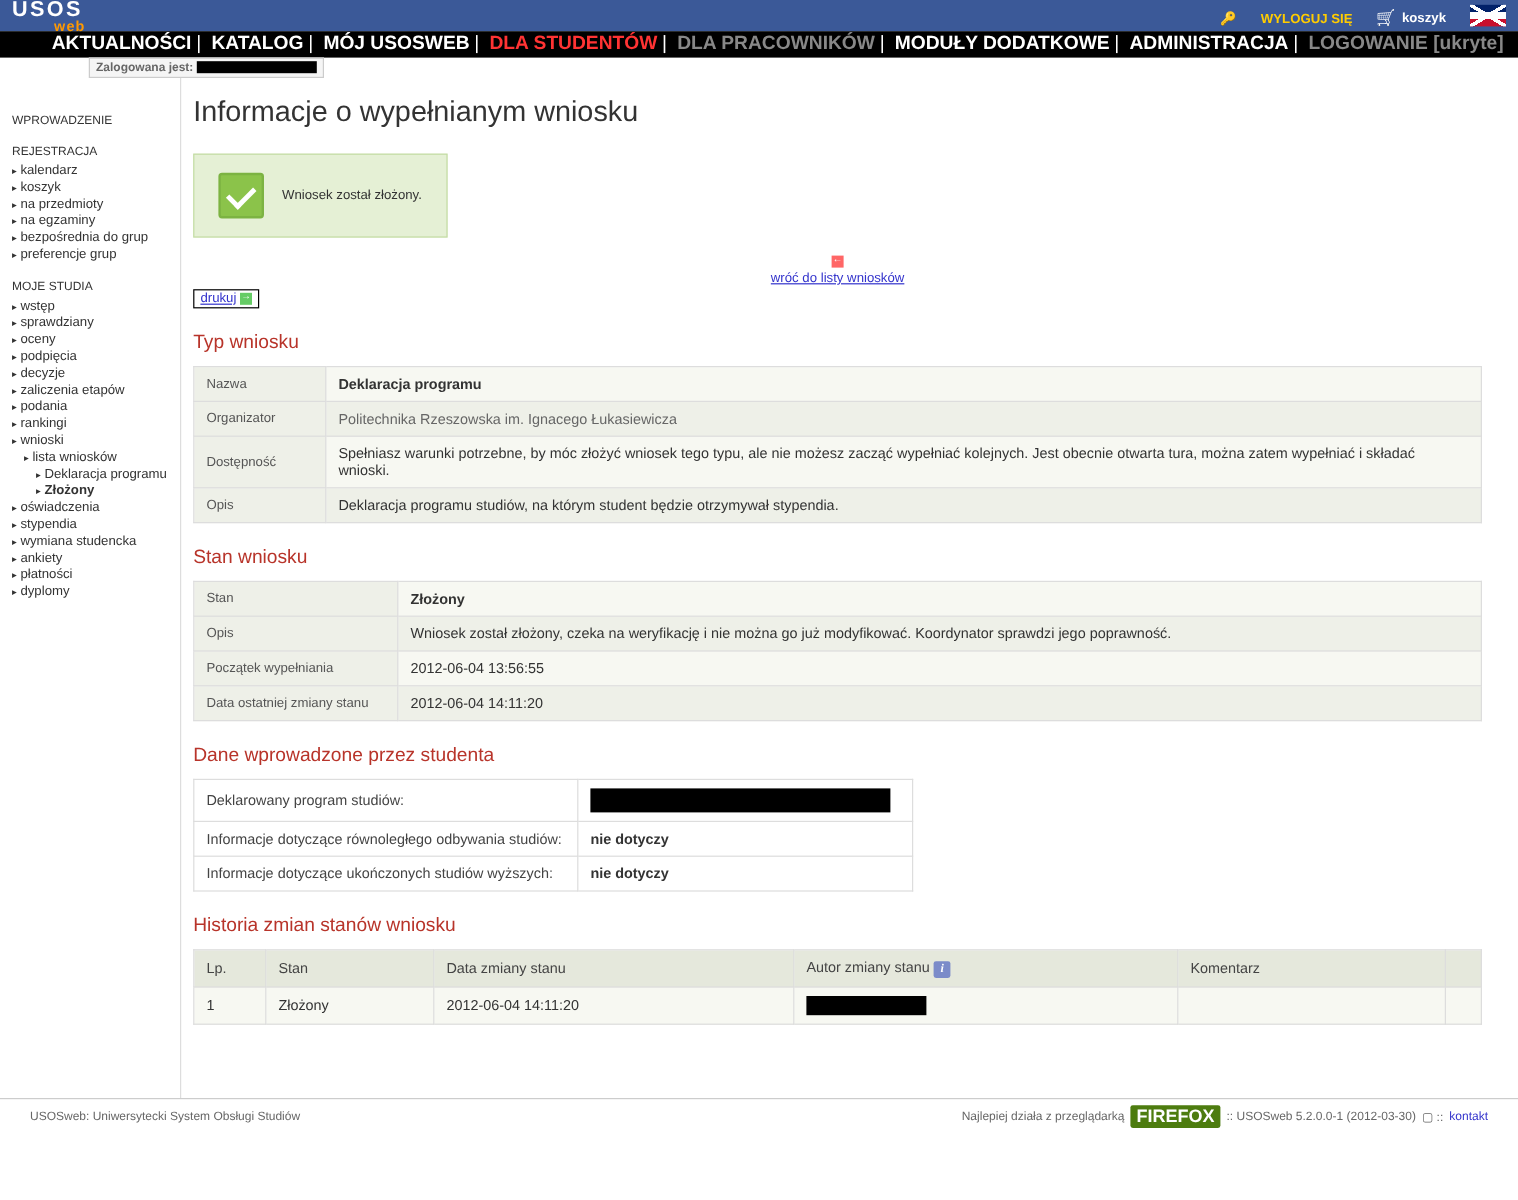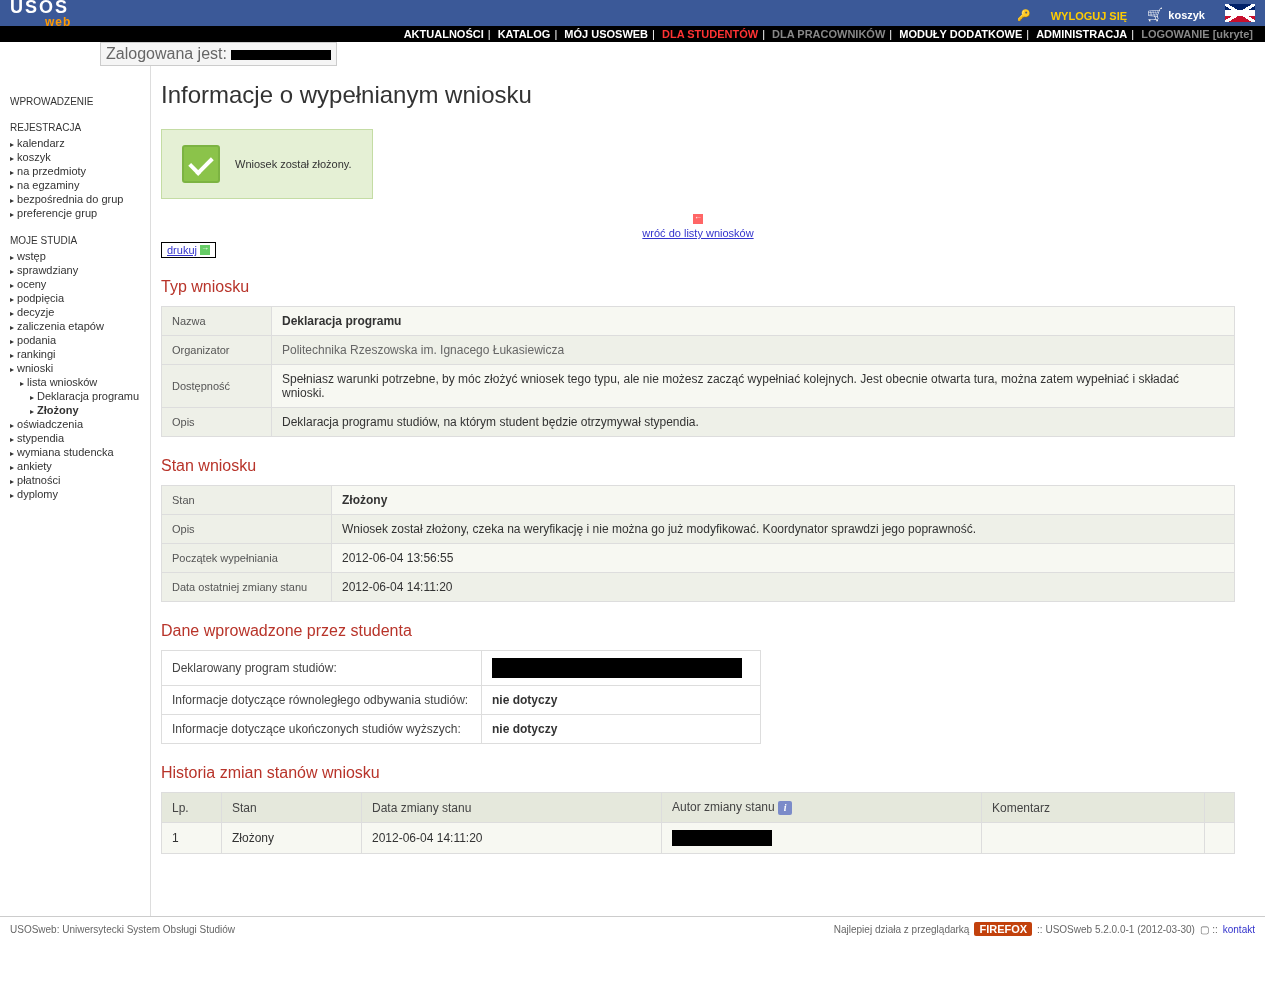--- a/index.html
+++ b/index.html
@@ -6,26 +6,26 @@
 body { font-family: Verdana, Arial, sans-serif; font-size: 11px; color: #333; background: #fff; }
 .top-bar { background: #3b5998; height: 26px; display: flex; align-items: center; justify-content: space-between; padding: 0 10px; }
 .logo { color: #fff; font-size: 18px; font-weight: bold; letter-spacing: 2px; }
 .logo-sub { color: #ff9900; font-size: 12px; font-weight: bold; letter-spacing: 1px; padding-left: 35px; }
 .logo-block { display: flex; flex-direction: column; line-height: 1; }
 .top-right { display: flex; align-items: flex-end; gap: 20px; color: #fff; font-size: 11px; }
 .logout-link { color: #ffcc00; font-weight: bold; text-decoration: none; cursor: pointer; }
 .cart-link { color: #fff; font-weight: bold; text-decoration: none; cursor: pointer; display: flex; align-items: center; gap: 5px; }
 .flag { width: 30px; height: 18px; background: linear-gradient(to bottom, #012169 33%, #fff 33%, #fff 66%, #C8102E 66%); position: relative; cursor: pointer; }
 .flag::before { content: ""; position: absolute; inset: 0; background: linear-gradient(to bottom right, transparent 45%, #fff 45%, #fff 55%, transparent 55%), linear-gradient(to bottom left, transparent 45%, #fff 45%, #fff 55%, transparent 55%); }
-.nav-bar { background: #000; padding: 2px 10px; text-align: right; font-size: 11px; }
+.nav-bar { background: #000; padding: 2px 10px; text-align: right; font-size: 16px; }
 .nav-bar a { color: #fff; text-decoration: none; margin: 0 2px; font-weight: bold; }
 .nav-bar a.active { color: #ff3333; }
 .nav-bar a.dim { color: #888; }
 .nav-bar span.sep { color: #fff; margin: 0 2px; }
-.login-info { background: #f5f5f5; border: 1px solid #ccc; padding: 2px 5px; font-size: 16px; color: #666; display: inline-block; margin-left: 100px; }
+.login-info { background: #f5f5f5; border: 1px solid #ccc; padding: 2px 5px; font-size: 10px; color: #666; display: inline-block; margin-left: 74px; font-weight: bold; }
 .login-info .blackout { background: #000; display: inline-block; width: 100px; height: 10px; vertical-align: middle; }
 .container { display: flex; }
 .sidebar { width: 150px; padding: 15px 10px; font-size: 11px; }
 .sidebar h3 { font-size: 10px; font-weight: normal; margin: 15px 0 3px 0; color: #333; }
 .sidebar ul { list-style: none; }
 .sidebar li { padding: 1px 0; }
 .sidebar li::before { content: "▸"; font-size: 8px; margin-right: 3px; color: #333; }
 .sidebar li a { color: #333; text-decoration: none; cursor: pointer; }
 .sidebar li.sub { padding-left: 10px; }
 .sidebar li.subsub { padding-left: 20px; }
@@ -53,23 +53,23 @@
 table.data td.val.dim { color: #666; }
 table.state td.label { width: 170px; }
 table.student { width: 600px; }
 table.student td:first-child { width: 320px; color: #444; }
 table.student td:nth-child(2) { font-weight: bold; }
 table.student .blackout { background: #000; display: block; height: 20px; width: 250px; }
 table.history th { background: #e5e8dc; font-weight: normal; color: #444; font-size: 12px; }
 table.history td { background: #f7f8f2; }
 table.history .blackout { background: #000; display: block; height: 16px; width: 100px; }
 .info-badge { display: inline-block; width: 14px; height: 14px; background: #7b8bc9; color: #fff; text-align: center; border-radius: 2px; font-size: 10px; line-height: 14px; font-weight: bold; font-style: italic; font-family: Georgia, serif; }
-.footer { border-top: 1px solid #ccc; padding: 5px 10px; font-size: 10px; color: #666; display: flex; justify-content: space-between; align-items: center; }
+.footer { border-top: 1px solid #ccc; padding: 5px 25px; font-size: 10px; color: #666; display: flex; justify-content: space-between; align-items: center; }
 .footer .right { display: flex; align-items: center; gap: 5px; }
-.footer .firefox-btn { background: #c2410c; color: #fff; padding: 1px 5px; border-radius: 2px; font-size: 11px; font-weight: bold; }
+.footer .firefox-btn { background: #4d7c0f; color: #fff; padding: 1px 5px; border-radius: 2px; font-size: 15px; font-weight: bold; }
 .footer a { color: #3333cc; text-decoration: none; }
 .key-icon::before { content: "🔑"; font-size: 11px; }
 .cart-icon::before { content: "🛒"; font-size: 13px; filter: grayscale(1) brightness(2); }
 </style>
 </head>
 <body>
 
 
 
 <div class="top-bar">

